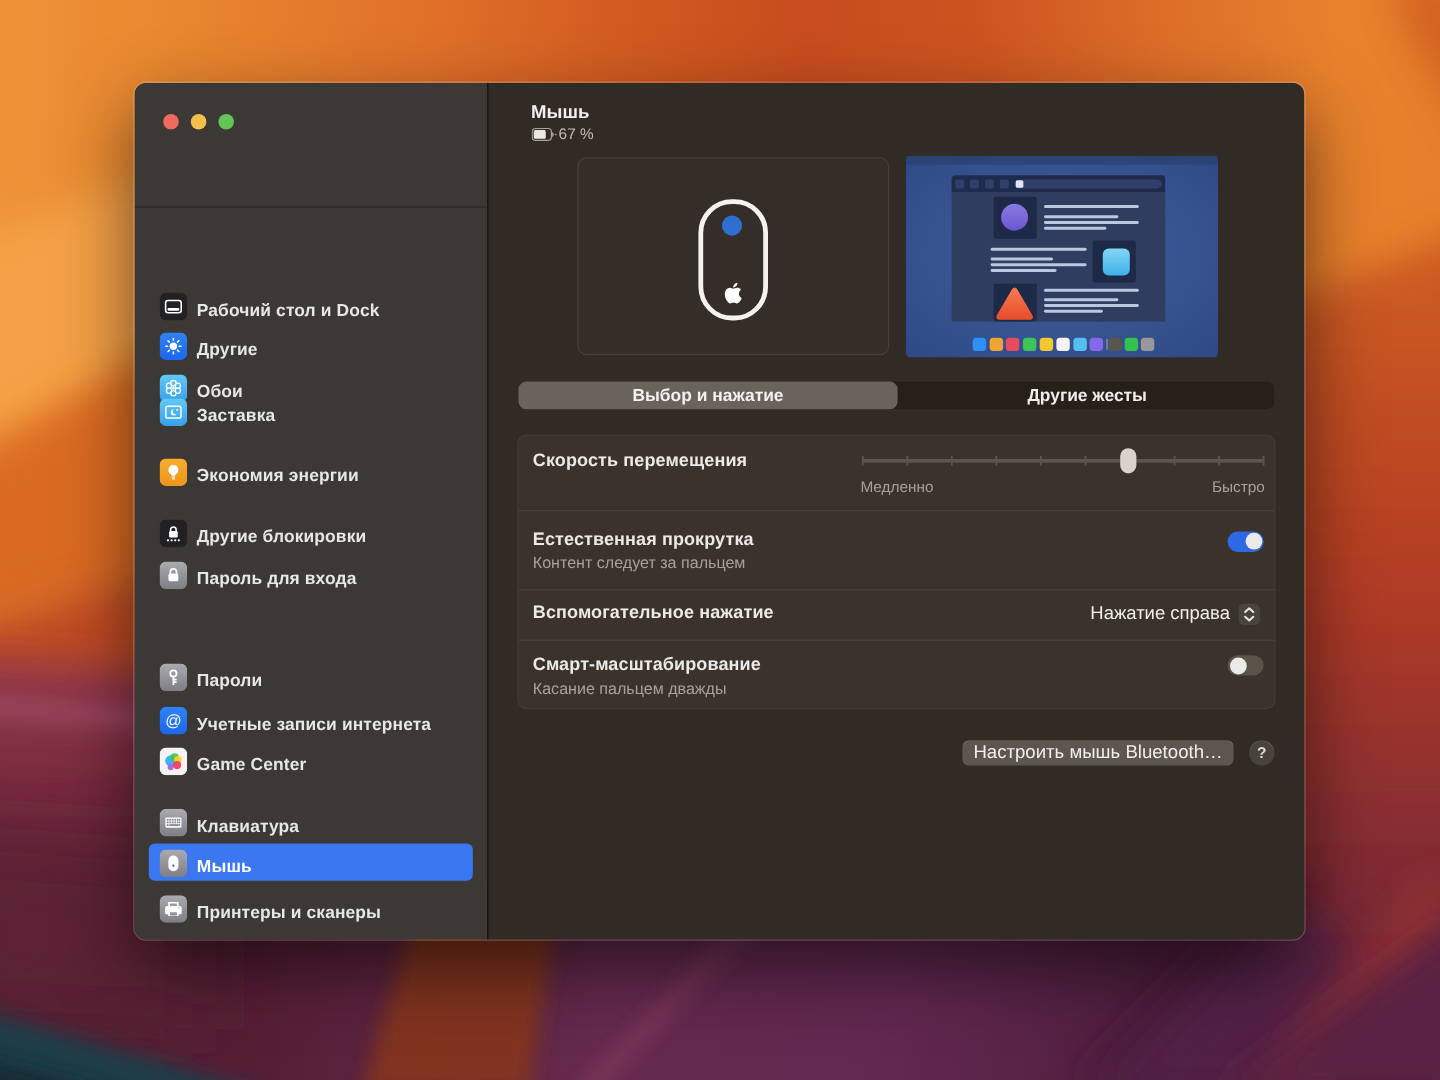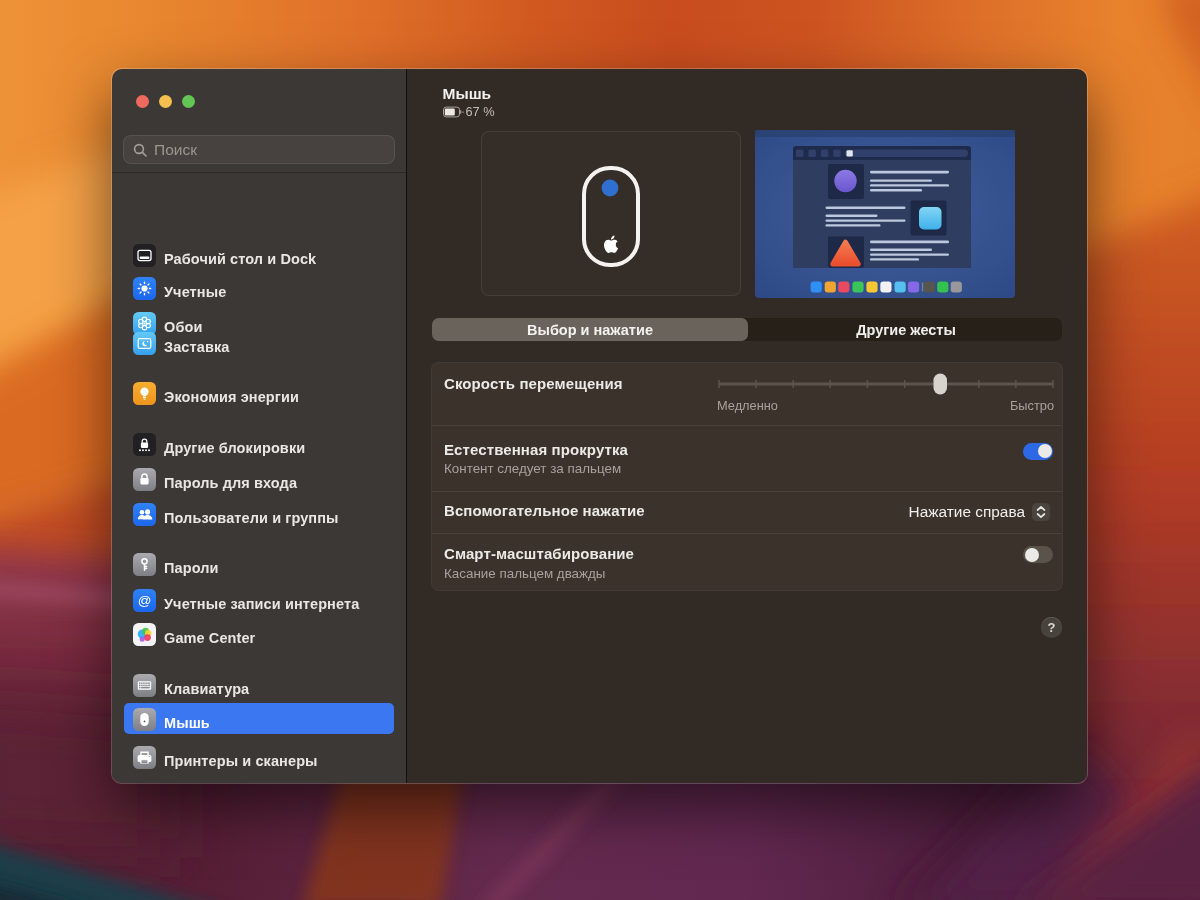--- a/index.html
+++ b/index.html
@@ -101,27 +101,20 @@
 <polygon points="1055,908 1195,728 1207,752 1078,908" fill="#a63a2a" filter="url(#b16)" opacity=".75"></polygon>
 <polygon points="1010,915 1212,770 1250,802 1250,915" fill="#5a2243" filter="url(#b16)"></polygon>
 <polygon points="-50,832 235,915 -50,915" fill="#1d3c48" filter="url(#b8)"></polygon>
 <polygon points="-50,872 110,915 -50,915" fill="#142b35" filter="url(#b8)"></polygon>
 </svg>
 <div id="win">
 <div id="side">
   <div class="tl" style="left:23.5px;background:#ee6a5f"></div>
   <div class="tl" style="left:46.5px;background:#f5bf4f"></div>
   <div class="tl" style="left:70px;background:#62c554"></div>
-  <div id="search">
-    <svg width="14" height="14" viewBox="0 0 14 14" style="margin-left:9px">
-      <circle cx="6" cy="6" r="4.4" fill="none" stroke="#a39d97" stroke-width="1.6"></circle>
-      <line x1="9.4" y1="9.4" x2="13" y2="13" stroke="#a39d97" stroke-width="1.6" stroke-linecap="round"></line>
-    </svg>
-    <span class="ph">Поиск</span>
-  </div>
   <div class="sep" style="top:103px;background:rgba(0,0,0,0.28)"></div>
   <div id="selrow"></div>
   <div class="it" style="top:174.5px">
     <svg width="23" height="23" viewBox="0 0 23 23">
           <rect width="23" height="23" rx="5.5" fill="#212124"></rect>
       <rect x="5" y="6.4" width="13" height="10.2" rx="2" fill="none" stroke="#fff" stroke-width="1.3"></rect>
       <rect x="6.6" y="12.6" width="9.8" height="2.4" rx="1" fill="#fff"></rect>
     </svg>
         <span>Рабочий стол и Dock</span>
   </div>
@@ -133,21 +126,21 @@
         <line x1="11.5" y1="5.2" x2="11.5" y2="6.6"></line>
             <line x1="11.5" y1="16.4" x2="11.5" y2="17.8"></line>
         <line x1="5.2" y1="11.5" x2="6.6" y2="11.5"></line>
             <line x1="16.4" y1="11.5" x2="17.8" y2="11.5"></line>
         <line x1="7.05" y1="7.05" x2="8.04" y2="8.04"></line>
             <line x1="14.96" y1="14.96" x2="15.95" y2="15.95"></line>
         <line x1="7.05" y1="15.95" x2="8.04" y2="14.96"></line>
             <line x1="14.96" y1="8.04" x2="15.95" y2="7.05"></line>
       </g>
     </svg>
-        <span>Учетные</span>
+        <span>Другие</span>
   </div>
   <div class="it" style="top:242.5px">
     <svg width="23" height="23" viewBox="0 0 23 23">
           <rect width="23" height="23" rx="5.5" fill="url(#iclblue)"></rect>
       <g fill="none" stroke="#fff" stroke-width="1.1">
         <circle cx="11.5" cy="7.3" r="2.2"></circle>
             <circle cx="15.14" cy="9.4" r="2.2"></circle>
             <circle cx="15.14" cy="13.6" r="2.2"></circle>
         <circle cx="11.5" cy="15.7" r="2.2"></circle>
             <circle cx="7.86" cy="13.6" r="2.2"></circle>
@@ -189,30 +182,20 @@
     </svg>
         <span>Другие блокировки</span>
   </div>
   <div class="it" style="top:398.5px">
     <svg width="23" height="23" viewBox="0 0 23 23">
           <rect width="23" height="23" rx="5.5" fill="url(#icgray)"></rect>
       <path d="M8.9 10.1V8.6a2.6 2.6 0 0 1 5.2 0v1.5" fill="none" stroke="#fff" stroke-width="1.4"></path>
       <rect x="7.4" y="10" width="8.2" height="6.4" rx="1.3" fill="#fff"></rect>
     </svg>
         <span>Пароль для входа</span>
-  </div>
-  <div class="it" style="top:433.5px">
-    <svg width="23" height="23" viewBox="0 0 23 23">
-          <rect width="23" height="23" rx="5.5" fill="url(#icblue)"></rect>
-      <circle cx="9" cy="9.2" r="2.3" fill="#fff"></circle>
-      <path fill="#fff" d="M4.8 16.2c0-2.3 1.9-4.1 4.2-4.1 1.3 0 2.4.55 3.2 1.4-1.1.75-1.9 2-1.9 2.7H4.8z"></path>
-      <circle cx="14.6" cy="8.9" r="2.55" fill="#fff"></circle>
-      <path fill="#fff" d="M9.9 16.4c0-2.5 2.1-4.5 4.7-4.5s4.7 2 4.7 4.5z"></path>
-    </svg>
-        <span>Пользователи и группы</span>
   </div>
   <div class="it" style="top:483.5px">
     <svg width="23" height="23" viewBox="0 0 23 23">
           <rect width="23" height="23" rx="5.5" fill="url(#icgray)"></rect>
       <circle cx="11.5" cy="8.3" r="2.6" fill="none" stroke="#fff" stroke-width="1.5"></circle>
       <path d="M11.5 10.9v6.4M11.5 13.4h2.1M11.5 15.5h2.1" stroke="#fff" stroke-width="1.5" fill="none" stroke-linecap="round"></path>
     </svg>
         <span>Пароли</span>
   </div>
   <div class="it" style="top:519.5px">
@@ -408,15 +391,16 @@
           <div class="knob" style="left:1.5px"></div>
         </div>
   </div>
 
   <div style="position:absolute;left:24px;top:248px;width:632px;height:25px;border-radius:7px;background:#272019;border:1px solid rgba(255,255,255,0.055)">
     <div style="position:absolute;left:0;top:0;width:316px;height:23px;border-radius:6.5px;background:#6a635c"></div>
     <div style="position:absolute;left:0;top:0;width:316px;height:23px;display:flex;align-items:center;justify-content:center;color:#f4f2f0;font-size:14.5px;font-weight:600">Выбор и нажатие</div>
     <div style="position:absolute;left:316px;top:0;width:316px;height:23px;display:flex;align-items:center;justify-content:center;color:#f0eeec;font-size:14.5px;font-weight:600">Другие жесты</div>
   </div>
 
+  <div style="position:absolute;left:395px;top:548px;width:226px;height:21px;border-radius:5.5px;background:#5d564f;box-shadow:inset 0 0.5px 0 rgba(255,255,255,0.3);display:flex;align-items:center;justify-content:center;color:#f2f0ee;font-size:15.5px">Настроить мышь Bluetooth…</div>
   <div style="position:absolute;left:634px;top:548px;width:21px;height:21px;border-radius:50%;background:#49433d;box-shadow:inset 0 0.5px 0 rgba(255,255,255,0.25);display:flex;align-items:center;justify-content:center;color:#dcd9d5;font-size:13px;font-weight:700">?</div>
 </div>
 </div>
 
 </body></html>

